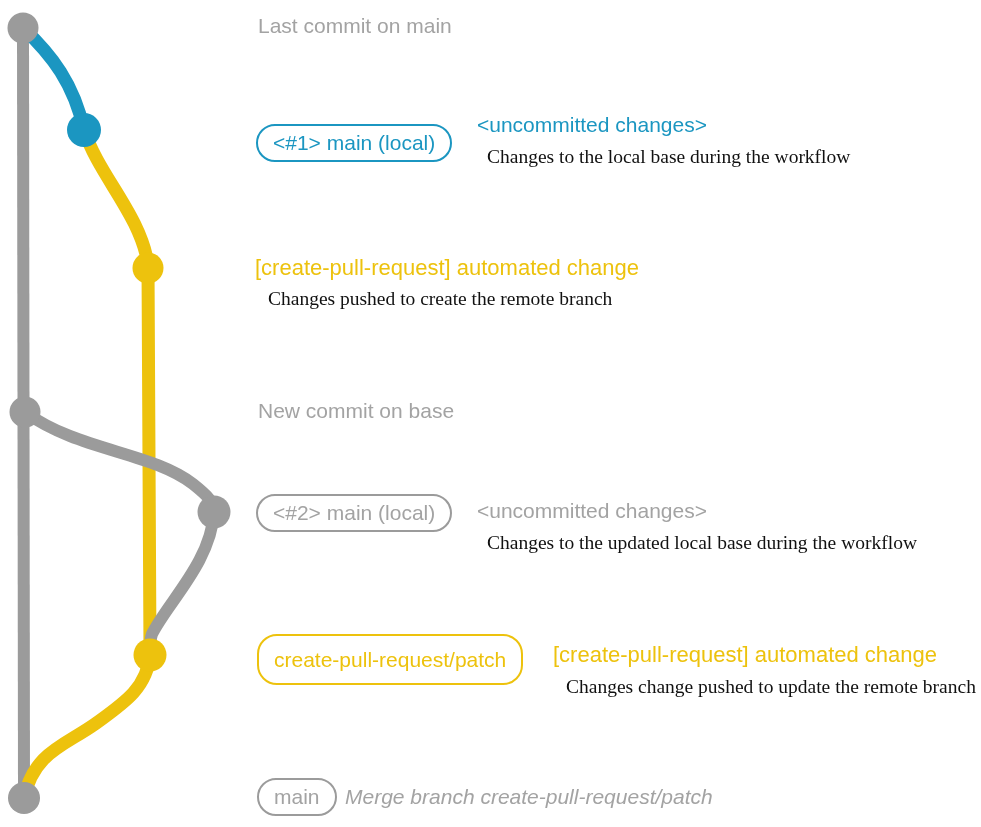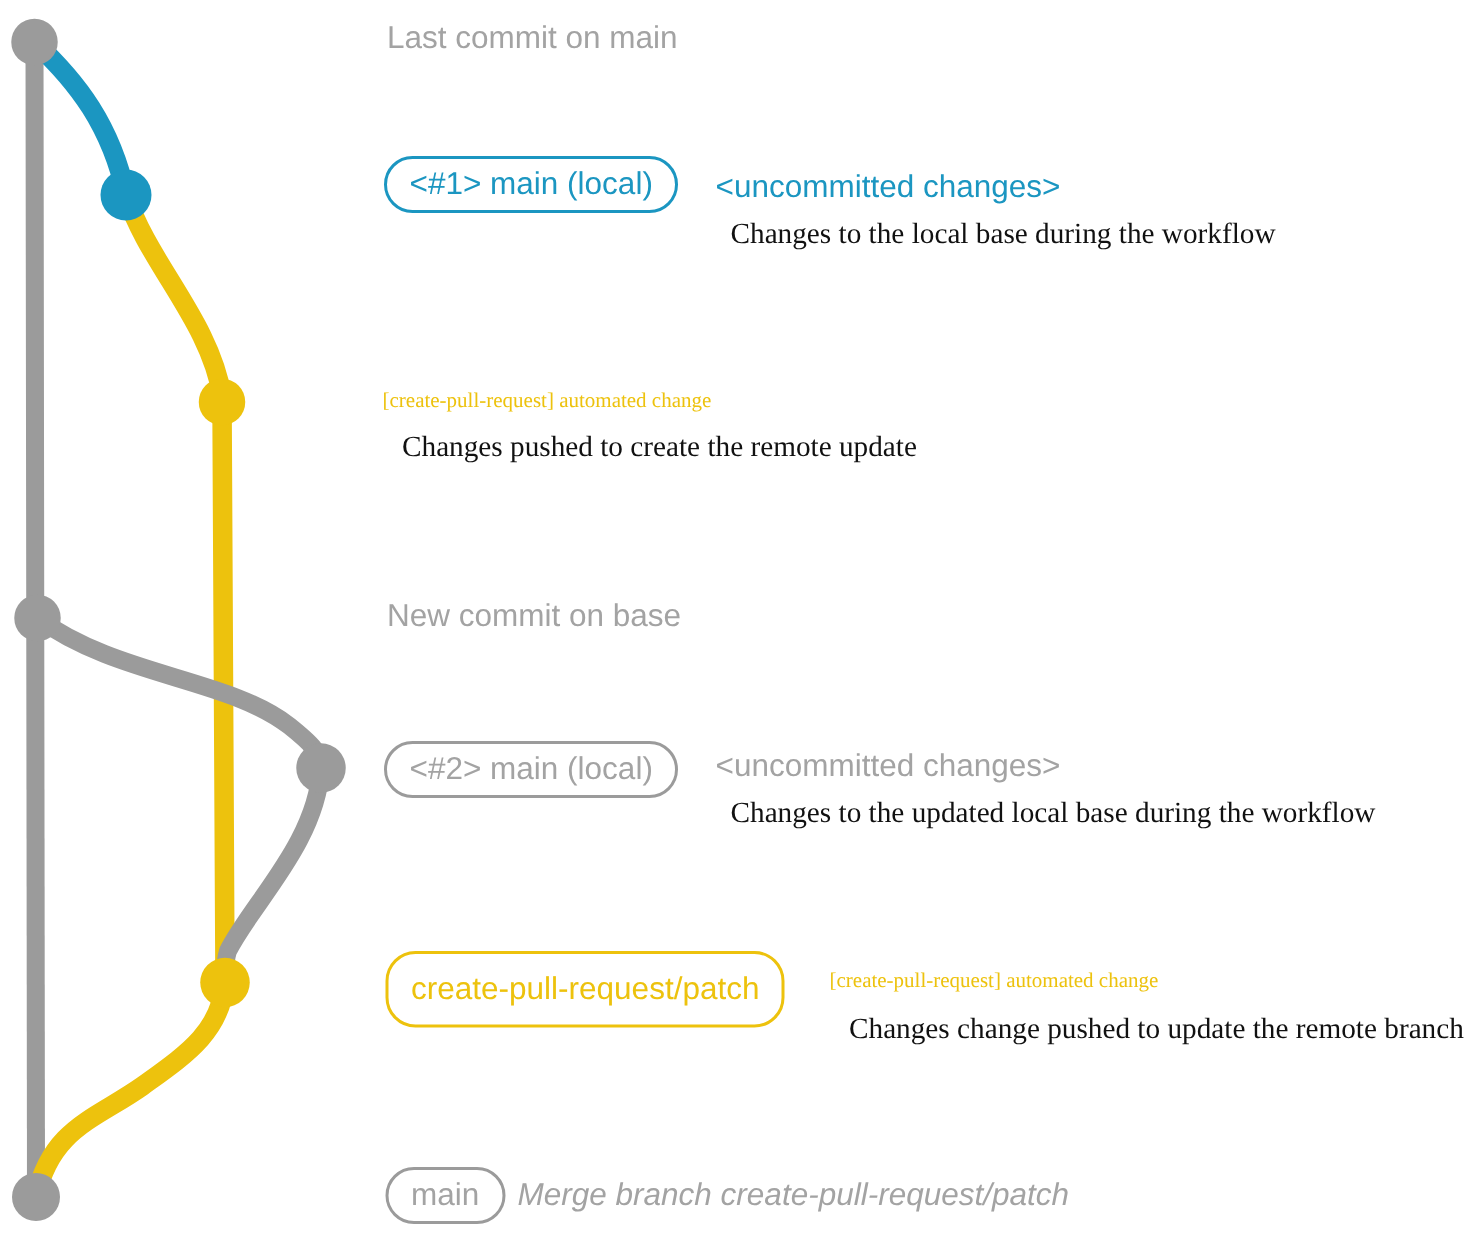--- a/index.html
+++ b/index.html
@@ -13,21 +13,21 @@
   .stroke-blue   { stroke:var(--blue);  stroke-width:13; }
   .stroke-yellow { stroke:var(--yellow); stroke-width:13; }
   .fill-gray   { fill:var(--graph_gray); }
   .fill-blue   { fill:var(--blue); }
   .fill-yellow { fill:var(--yellow); }
 
   .lbl { position:absolute; white-space:nowrap; line-height:26px; }
   .gray-label  { color:var(--text_gray); font-size:21px; }
   .status-blue { color:var(--blue); font-size:21px; }
   .status-gray { color:var(--text_gray); font-size:21px; }
-  .title-yellow{ color:var(--yellow); font-size:14px;font-family:Liberation Serif, serif; }
+  .title-yellow{ color:var(--yellow); font-size:22px; }
   .note {
     font-family:"Liberation Serif", serif; font-size:19.5px;
     color:var(--ink); line-height:24px;
   }
   .tag-box {
     position:absolute; display:inline-flex; align-items:center;
     height:38px; padding:0 15px; box-sizing:border-box;
     border:2px solid; border-radius:19px; font-size:21px;
     white-space:nowrap;
   }
@@ -60,26 +60,26 @@
     <circle class="fill-blue" cx="84" cy="130" r="17"></circle>
     <circle class="fill-yellow" cx="148" cy="268" r="15.5"></circle>
     <circle class="fill-gray" cx="25" cy="412" r="15.5"></circle>
     <circle class="fill-gray" cx="214" cy="512" r="16.5"></circle>
     <circle class="fill-yellow" cx="150" cy="655" r="16.5"></circle>
     <circle class="fill-gray" cx="24" cy="798" r="16"></circle>
   </svg>
 
   <div class="lbl gray-label" style="left:258px; top:13px;">Last commit on main</div>
 
-  <div class="tag-box tag-blue" style="left:256px; top:104px;text-align:center;">&lt;#1&gt; main (local)</div>
+  <div class="tag-box tag-blue" style="left:256px; top:124px;text-align:center;">&lt;#1&gt; main (local)</div>
   <div class="lbl status-blue" style="left:477px; top:112px;">&lt;uncommitted changes&gt;</div>
   <div class="lbl note" style="left:487px; top:145px;">Changes to the local base during the workflow</div>
 
   <div class="lbl title-yellow" style="left:255px; top:255px;">[create-pull-request] automated change</div>
-  <div class="lbl note" style="left:268px; top:287px;">Changes pushed to create the remote update</div>
+  <div class="lbl note" style="left:268px; top:287px;">Changes pushed to create the remote branch</div>
 
   <div class="lbl gray-label" style="left:258px; top:398px;">New commit on base</div>
 
   <div class="tag-box tag-gray" style="left:256px; top:494px;">&lt;#2&gt; main (local)</div>
   <div class="lbl status-gray" style="left:477px; top:498px;">&lt;uncommitted changes&gt;</div>
   <div class="lbl note" style="left:487px; top:531px;">Changes to the updated local base during the workflow</div>
 
   <div class="tag-box tag-yellow" style="left:257px; top:634px;">create-pull-request/patch</div>
   <div class="lbl title-yellow" style="left:553px; top:642px;">[create-pull-request] automated change</div>
   <div class="lbl note" style="left:566px; top:675px;">Changes change pushed to update the remote branch</div>

